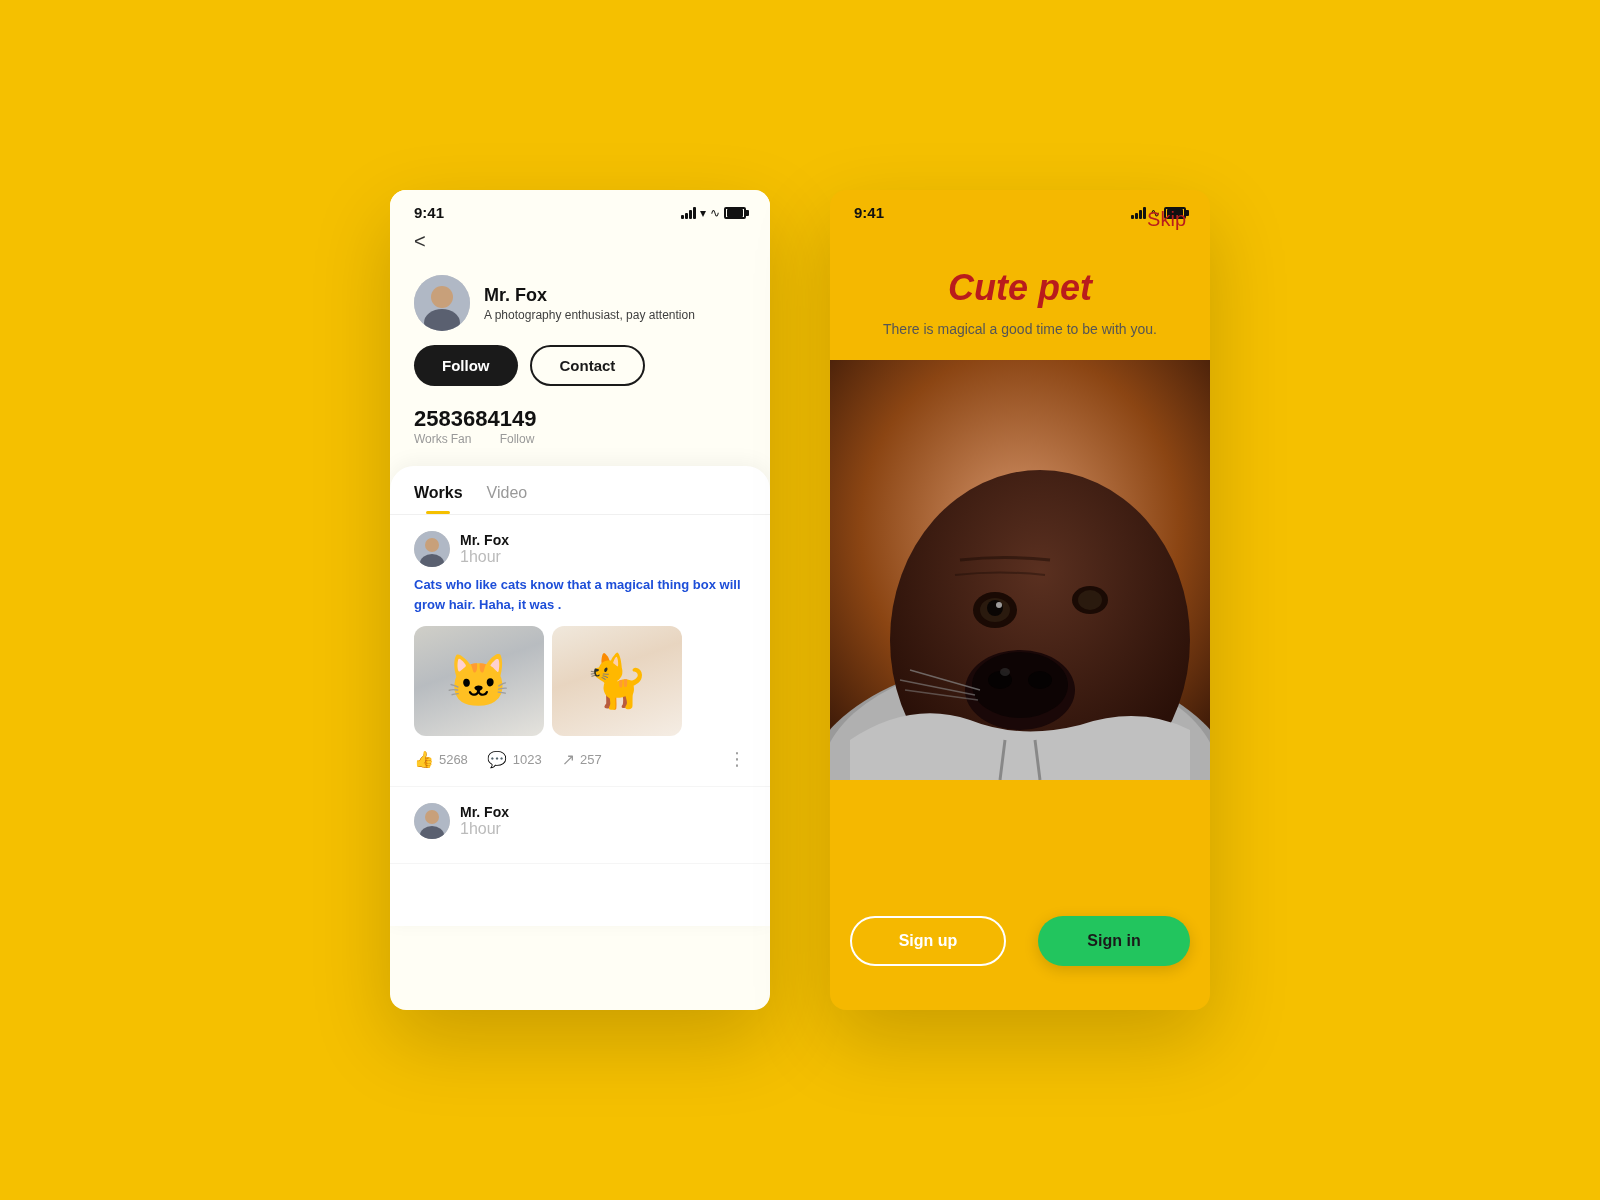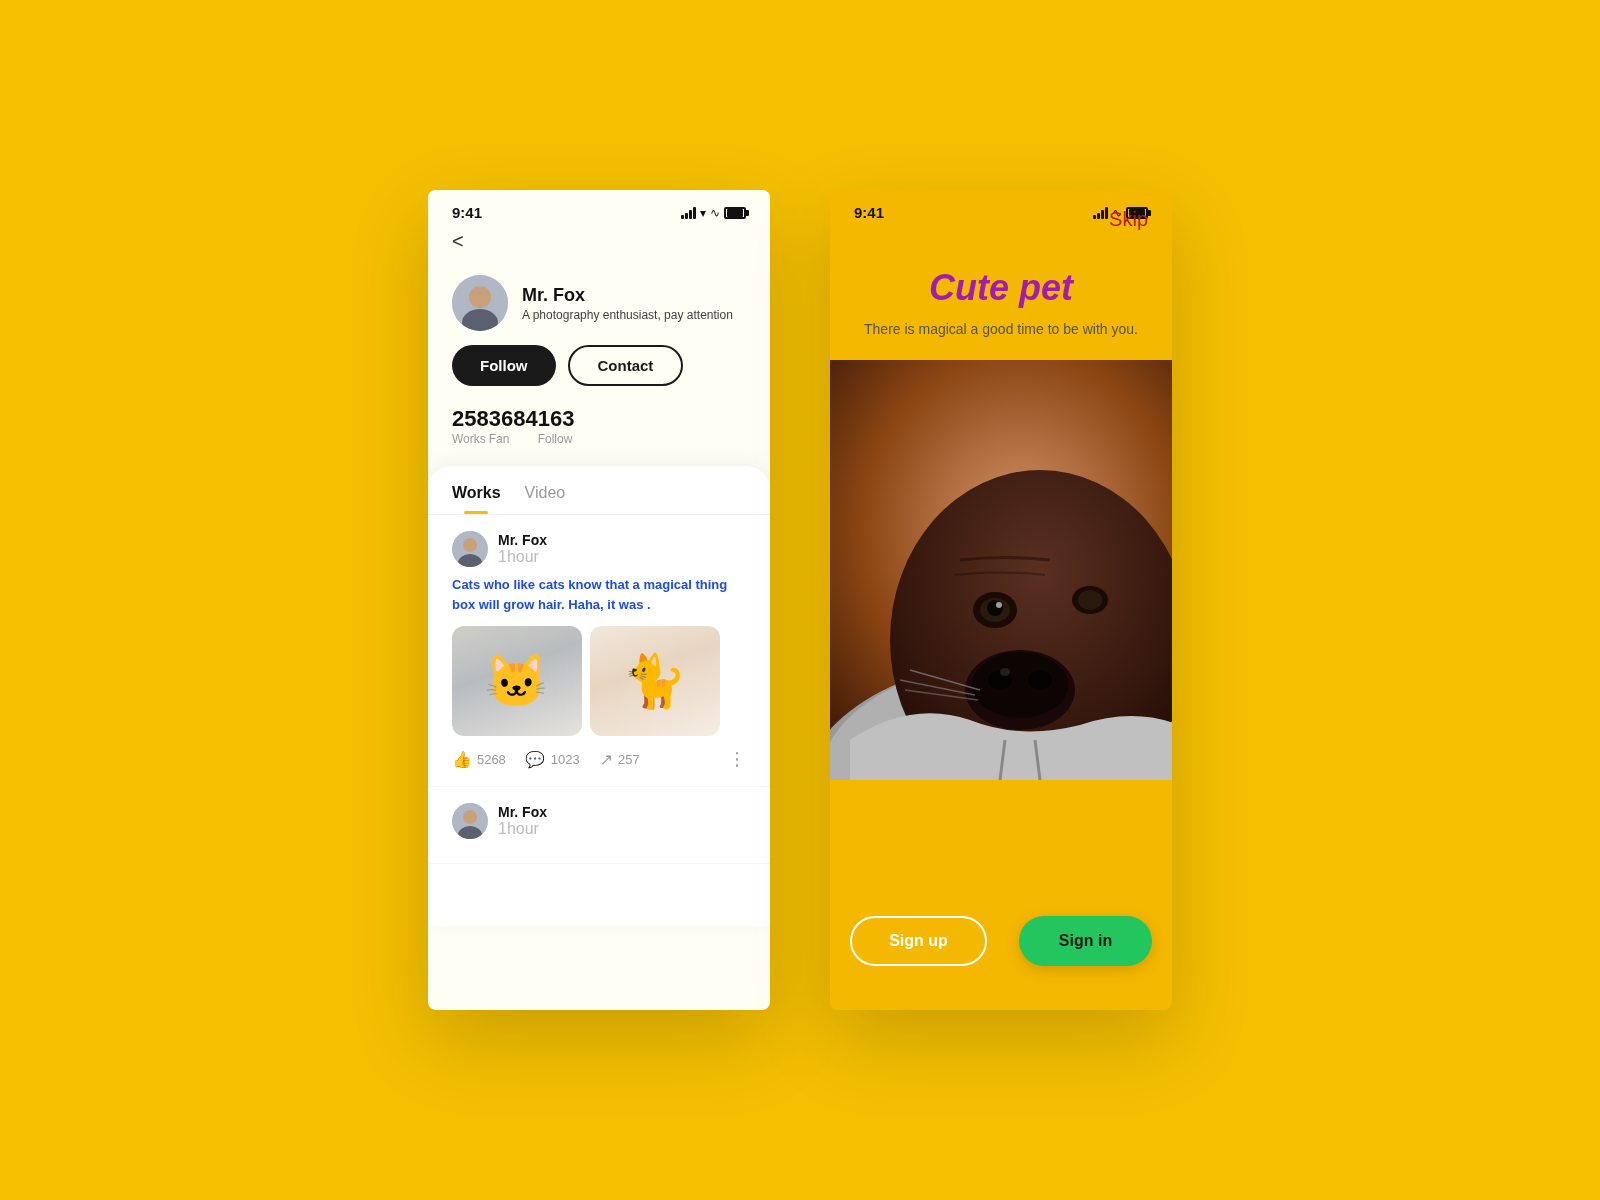--- a/index.html
+++ b/index.html
@@ -11,23 +11,23 @@
       display: flex;
       align-items: center;
       justify-content: center;
       gap: 60px;
       font-family: -apple-system, BlinkMacSystemFont, 'Segoe UI', sans-serif;
       overflow: hidden;
     }
 
     
     .phone {
-      width: 342px;
+      width: 380px;
       min-height: 820px;
-      border-radius: 8px;
+      border-radius: 16px;
       overflow: hidden;
       position: relative;
       box-shadow: 0 30px 80px rgba(0,0,0,0.18);
     }
 
     
     .phone-left {
       background: #FFFEF5;
     }
 
@@ -372,21 +372,21 @@
     .onboarding-title {
       text-align: center;
       margin-top: 40px;
       padding: 0 20px;
     }
 
     .onboarding-title h1 {
       font-size: 36px;
       font-weight: 900;
       font-style: italic;
-      color: #a21caf;
+      color: #b91c1c;
       margin-bottom: 10px;
     }
 
     .onboarding-title p {
       font-size: 14px;
       color: #555;
       line-height: 1.5;
     }
 
     .dog-image-container {
@@ -487,21 +487,21 @@
     <div class="stats-row">
       <div class="stat-item">
         <span class="stat-number">258</span>
         <span class="stat-label">Works</span>
       </div>
       <div class="stat-item">
         <span class="stat-number">3684</span>
         <span class="stat-label">Fan</span>
       </div>
       <div class="stat-item">
-        <span class="stat-number">163</span>
+        <span class="stat-number">149</span>
         <span class="stat-label">Follow</span>
       </div>
     </div>
   </div>
 
   <div class="content-card">
     <div class="tabs">
       <div class="tab active">Works</div>
       <div class="tab">Video</div>
     </div>

